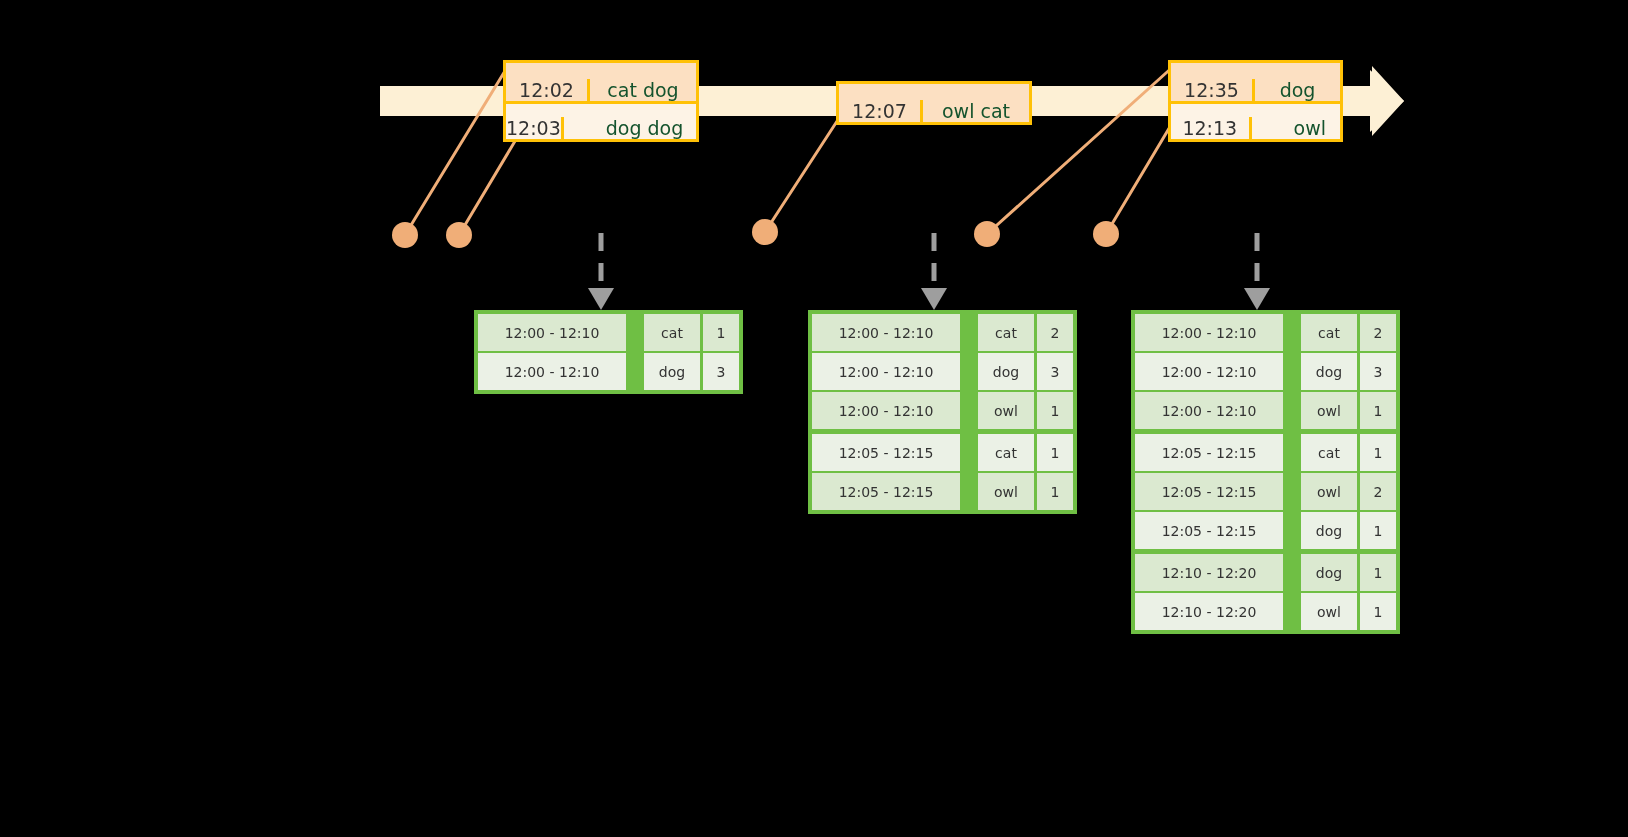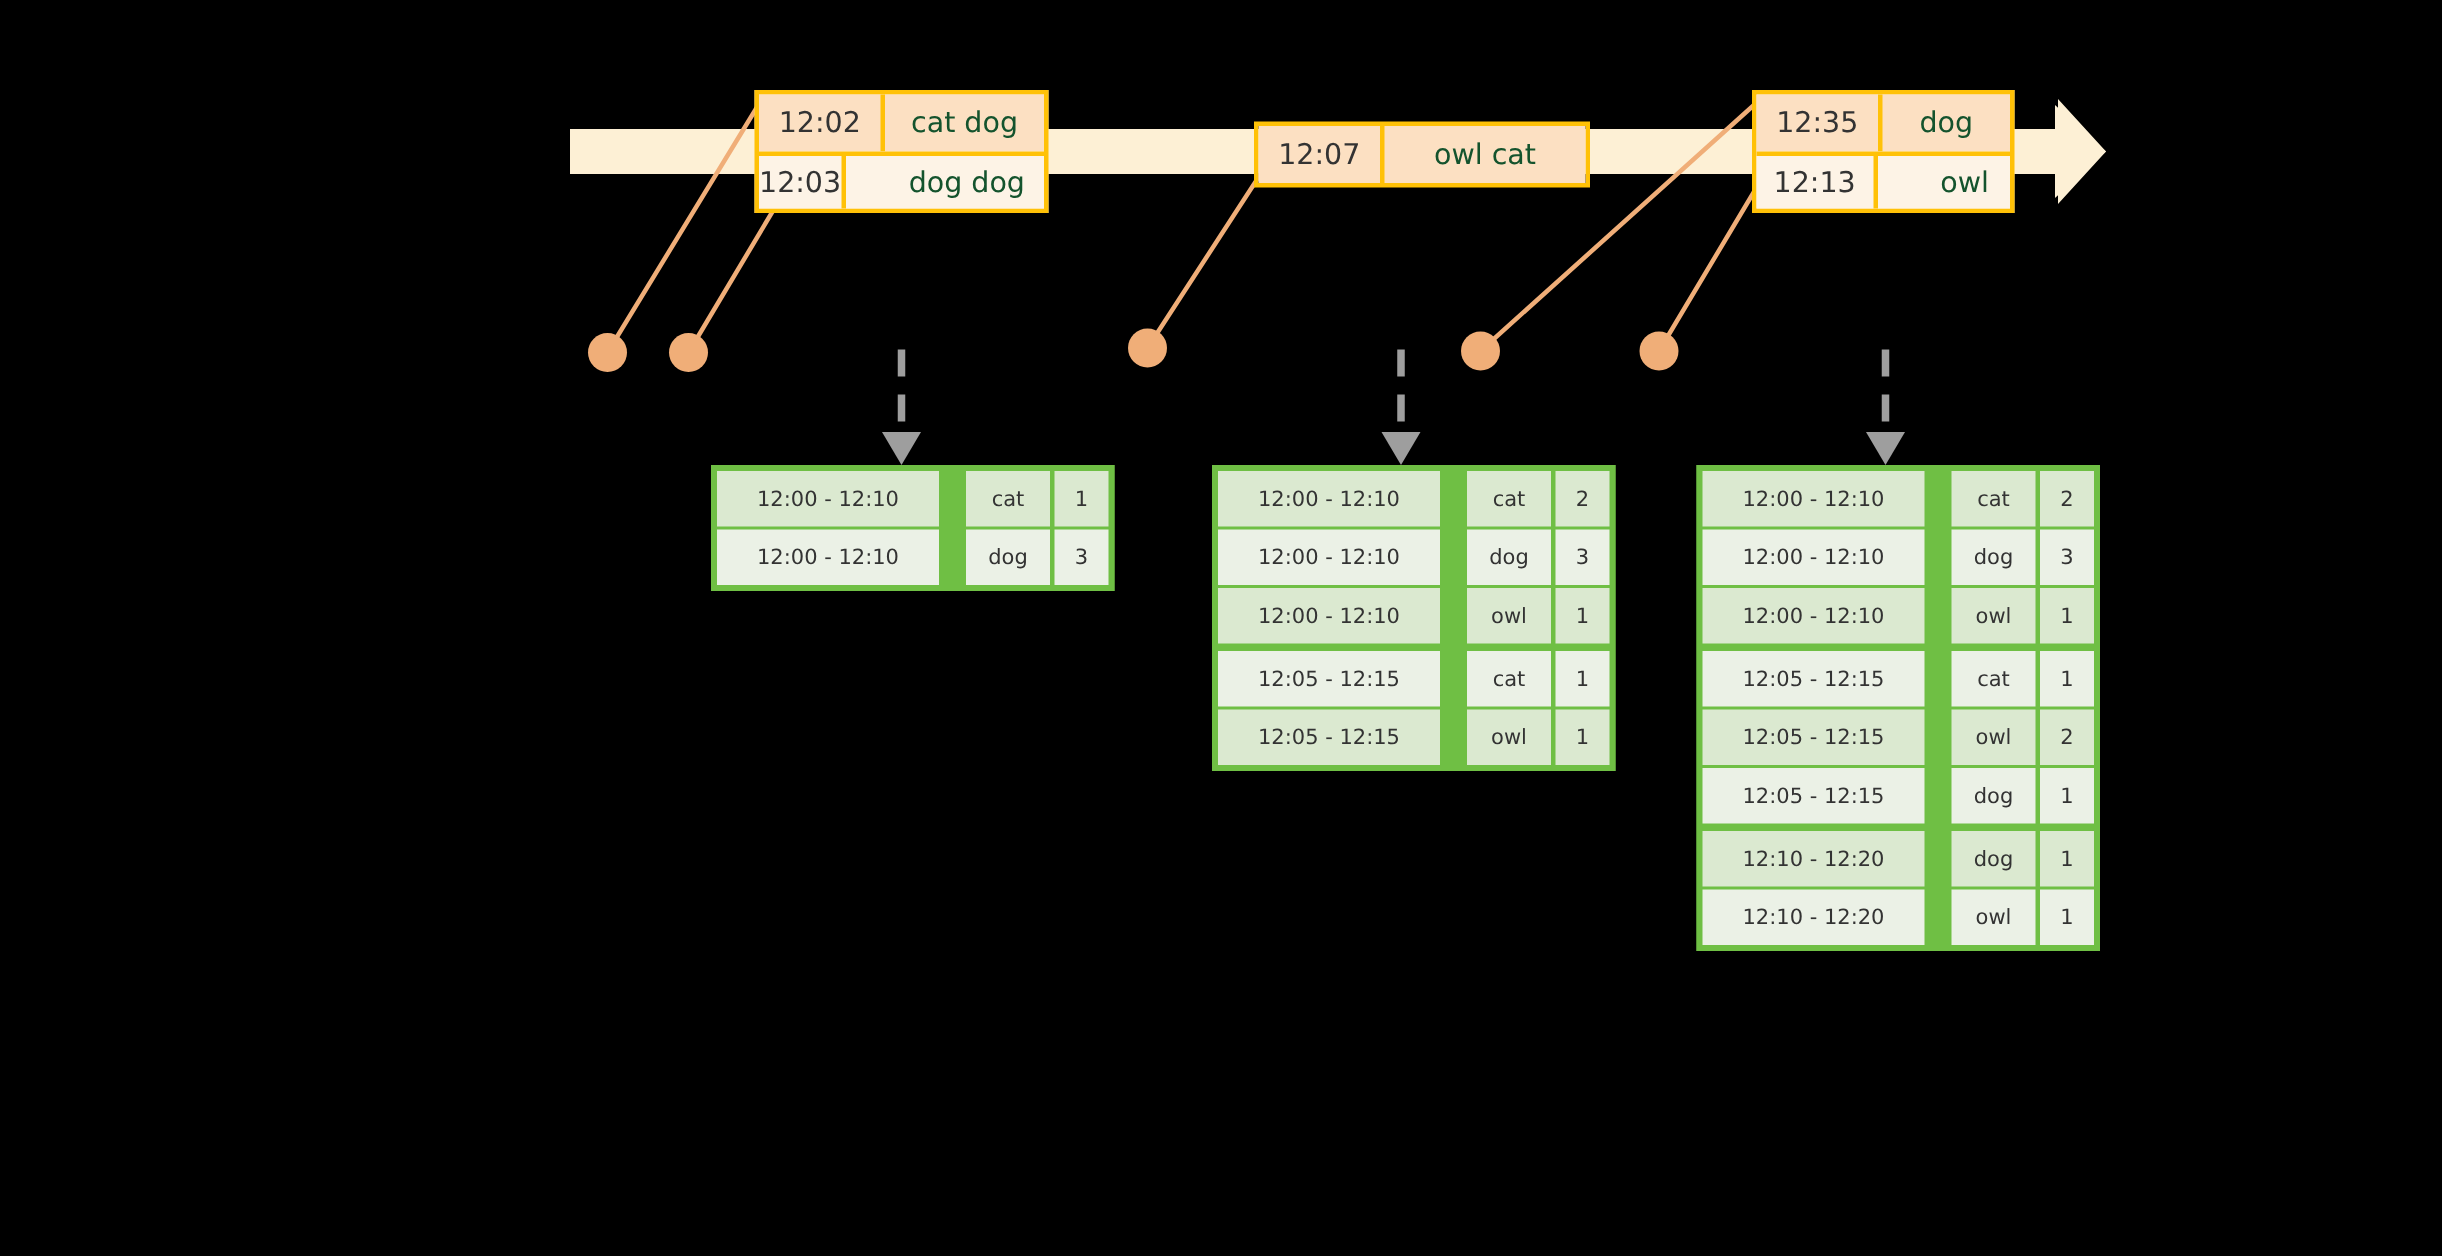--- a/index.html
+++ b/index.html
@@ -27,20 +27,21 @@
   .event-box {
     position: absolute;
     border: 3px solid #FFC107;
     background: #FDEBD3;
     display: flex;
     flex-direction: column;
   }
   .event-row {
     display: flex;
     height: 38px;
+    align-items: flex-end;
   }
   .event-row + .event-row { border-top: 3px solid #FFC107; gap: 28px; }
   .event-row.shade-dark  { background: #FCE0C2; }
   .event-row.shade-light { background: #FDF3E6; }
   .ev-time {
     width: 84px;
     display: flex; align-items: center; justify-content: center;
     font-size: 19px; color: #333333;
     border-right: 3px solid #FFC107;
     white-space: nowrap;
@@ -124,21 +125,21 @@
     <div class="event-row shade-dark">
       <div class="ev-time">12:02</div>
       <div class="ev-words">cat dog</div>
     </div>
     <div class="event-row shade-light">
       <div class="ev-time">12:03</div>
       <div class="ev-words">dog dog</div>
     </div>
   </div>
 
-  <div class="event-box" style="left:836px; top:81px; width:224px;">
+  <div class="event-box" style="left:836px; top:81px; width:196px;">
     <div class="event-row shade-dark">
       <div class="ev-time">12:07</div>
       <div class="ev-words">owl cat</div>
     </div>
   </div>
 
   <div class="event-box" style="left:1168px; top:60px; width:175px;">
     <div class="event-row shade-dark">
       <div class="ev-time">12:35</div>
       <div class="ev-words">dog</div>

